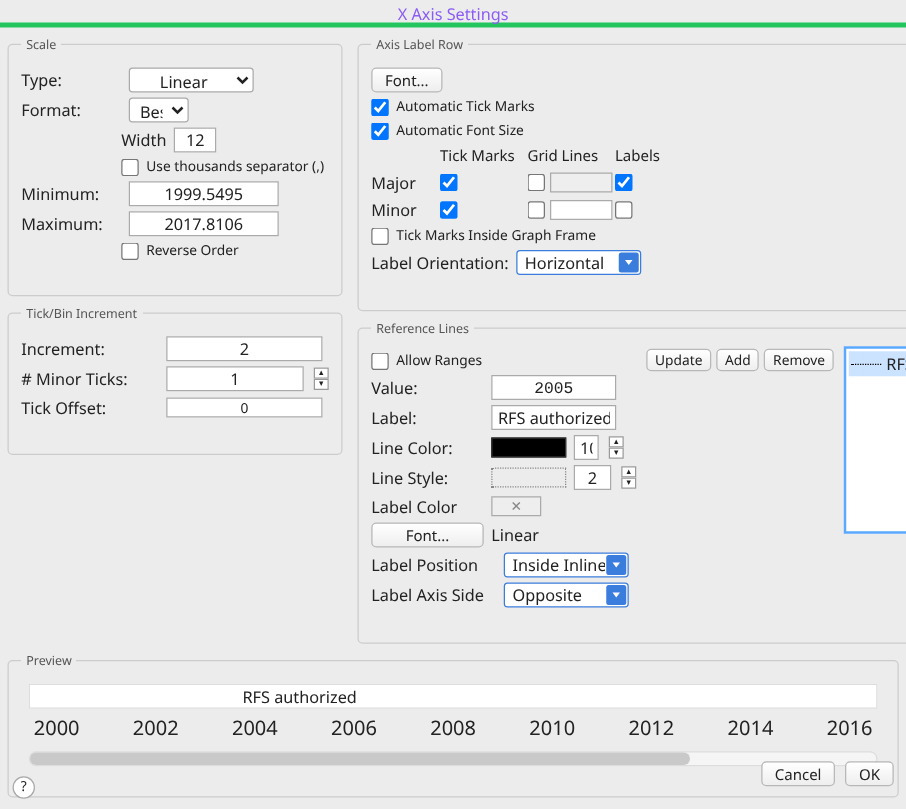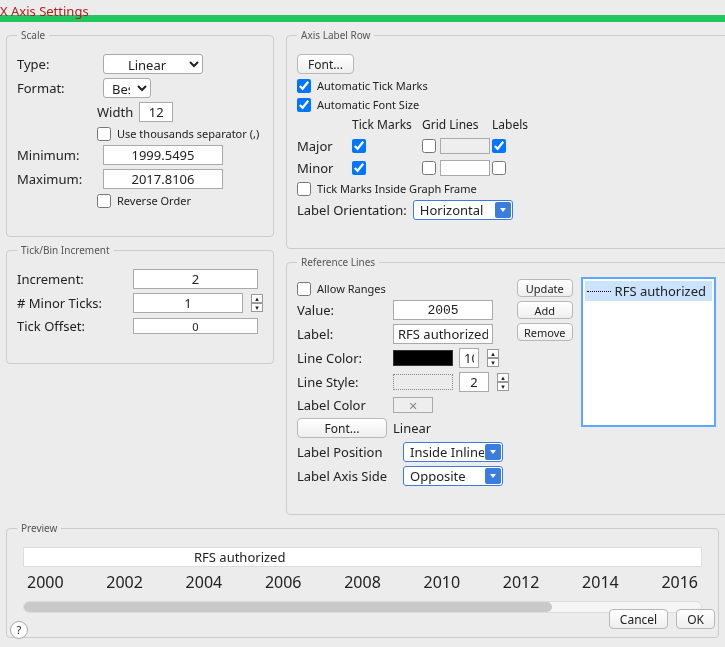--- a/index.html
+++ b/index.html
@@ -1,17 +1,17 @@
 <!DOCTYPE html>
 <html><head>
 <meta charset="utf-8">
 <style>
 *{box-sizing:border-box;margin:0;padding:0;font-family:system-ui,-apple-system,"Helvetica Neue",Arial,sans-serif;font-size:13px;color:#222}
 body{background:#ececec;width:725px;height:647px;position:relative}
-.titlebar{height:22px;line-height:22px;background:#ececec;border-bottom:7px solid #22c55e;font-size:13px;color:#b91c1c}
+.titlebar{height:22px;line-height:22px;text-align:center;background:#ececec;border-bottom:4px solid #22c55e;font-size:13px;color:#8b5cf6}
 fieldset{border:1px solid #ccc;border-radius:4px;margin:6px;padding:8px 10px 24px 10px;background:#ececec}
 legend{font-size:10px;color:#555;padding:0 4px}
 .row{display:flex;align-items:center;margin:4px 0;gap:6px}
 label{white-space:nowrap}
 .lab{min-width:80px}
 .lab2{min-width:110px}
 input[type=text]{border:1px solid #aaa;background:#fff;height:20px;padding:0 4px;text-align:center}
 input.txt-left{text-align:left}
 select{border:1px solid #aaa;background:#fff;height:20px;border-radius:3px;padding:0 4px}
 .btn{border:1px solid #b8b8b8;background:linear-gradient(#fff,#eee);border-radius:4px;height:20px;padding:0 10px;cursor:pointer;font-size:12px}
@@ -196,21 +196,21 @@
 </div>
 <div class="row">
  <label style="min-width:100px">Label Position</label>
  <span class="sel-wrap"><select class="select-blue" style="width:100px"><option>Inside Inline</option></select></span>
 </div>
 <div class="row">
  <label style="min-width:100px">Label Axis Side</label>
  <span class="sel-wrap"><select class="select-blue" style="width:100px"><option>Opposite</option></select></span>
 </div>
 </div>
-<div style="display:flex;flex-direction:column;gap:4px;padding-top:2px">
+<div style="display:flex;flex-direction:row;gap:4px;padding-top:2px">
  <button class="btn btn-sm">Update</button>
  <button class="btn btn-sm">Add</button>
  <button class="btn btn-sm">Remove</button>
 </div>
 <div class="list">
  <div class="item">
   <div class="dotted"></div>
   <span>RFS authorized</span>
  </div>
 </div>

